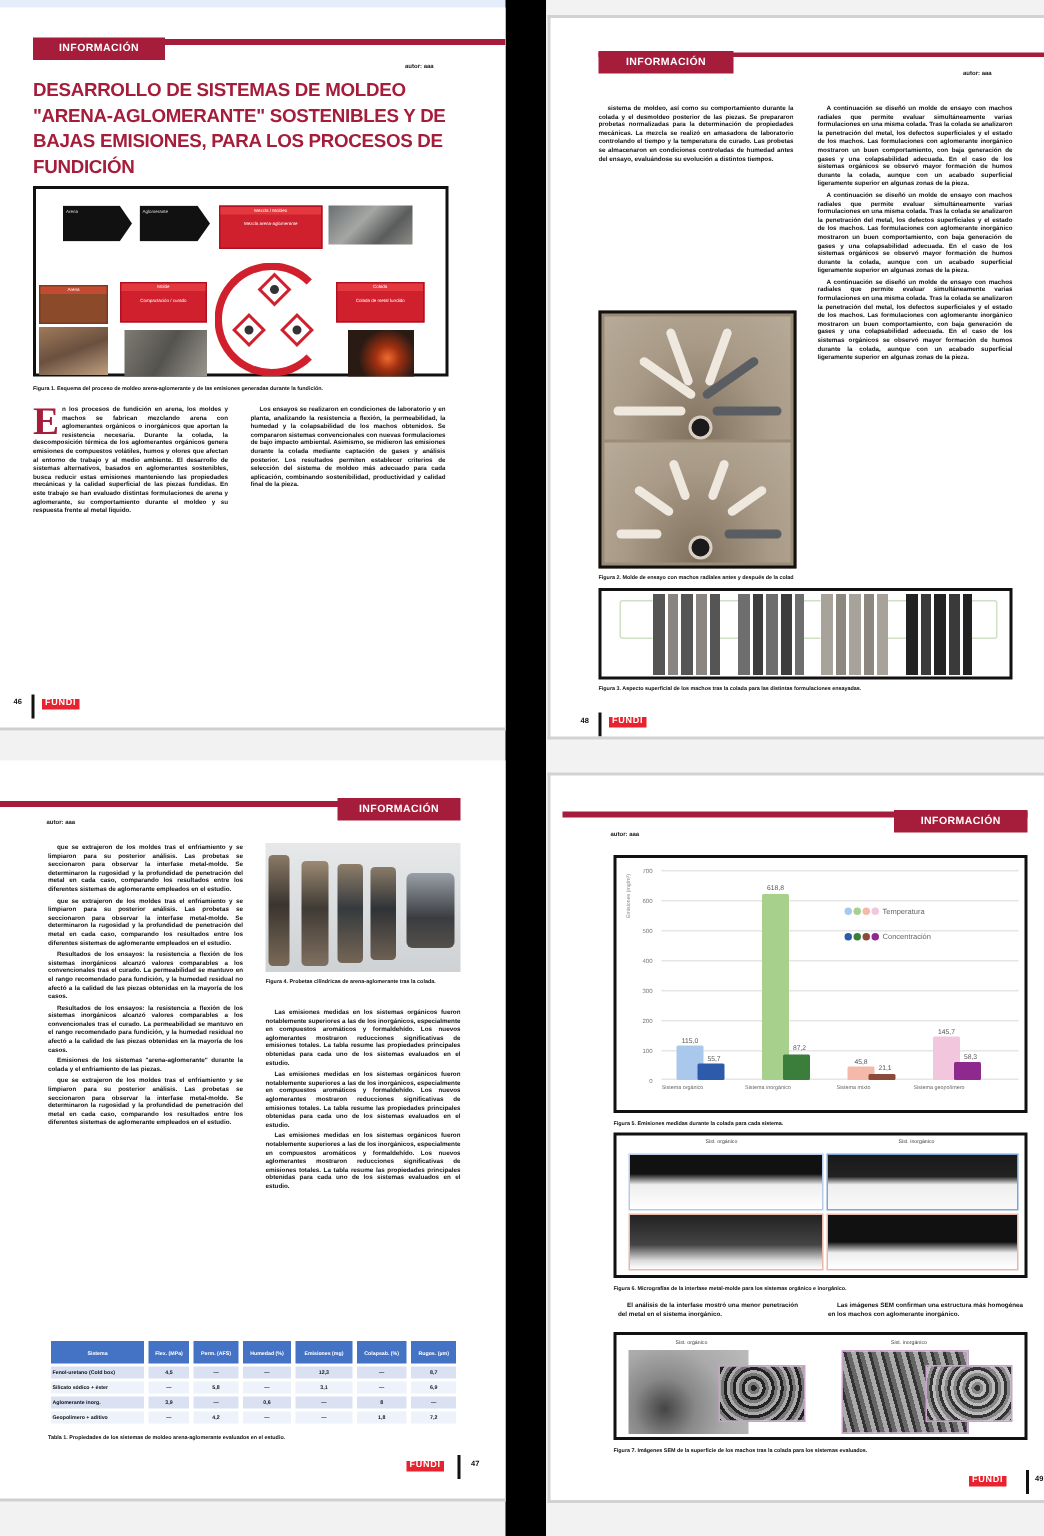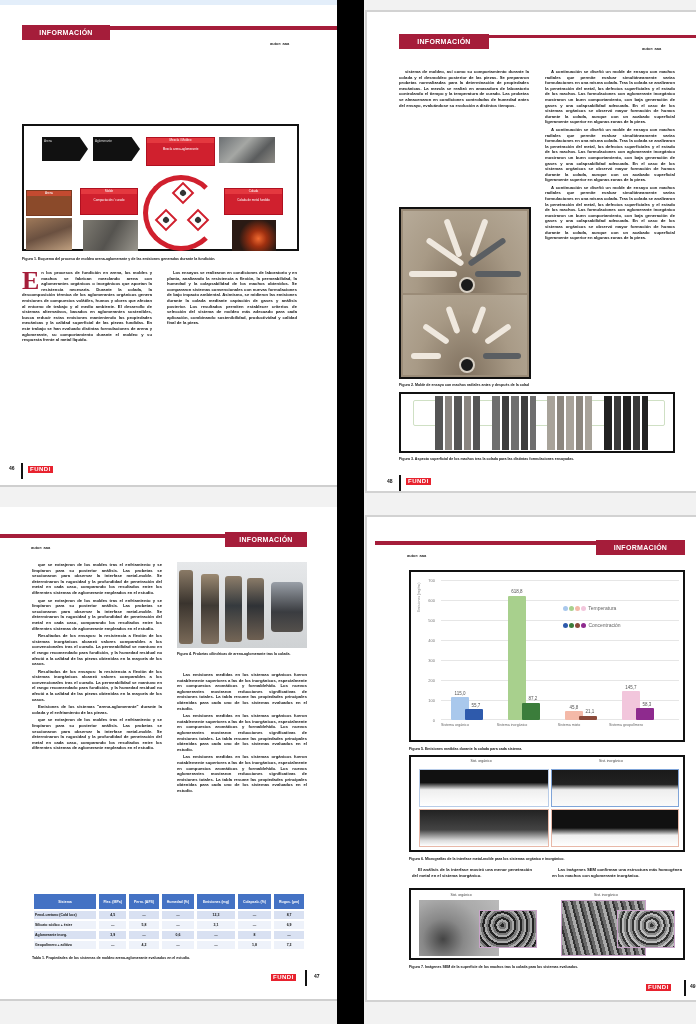--- a/index.html
+++ b/index.html
@@ -50,20 +50,21 @@
 </head>
 <body>
 
 <div class="topstrip"></div>
 <div class="spine"></div>
 
 <div class="page p1">
   <div class="rule" style="left:22px;top:21px;width:315px;"></div>
   <div class="tag" style="left:22px;top:20px;width:88px;">INFORMACIÓN</div>
   <div class="author" style="left:270px;top:36px;">autor: aaa</div>
+  <div class="title" style="left:22px;top:47px;width:285px;">DESARROLLO DE SISTEMAS DE MOLDEO "ARENA-AGLOMERANTE" SOSTENIBLES Y DE BAJAS EMISIONES, PARA LOS PROCESOS DE FUNDICIÓN</div>
 
   <div class="figbox" style="left:22px;top:119px;width:277px;height:127px;">
     <div class="blackarrow" style="left:18px;top:11px;width:46px;height:24px;">Arena</div>
     <div class="blackarrow" style="left:69px;top:11px;width:47px;height:24px;">Aglomerante</div>
     <div class="redbox" style="left:122px;top:11px;width:69px;height:29px;">
         <div class="hd">Mezcla / Moldeo</div>
         <div class="bd">Mezcla arena-aglomerante</div>
       </div>
     <div class="photo" style="left:195px;top:11px;width:56px;height:26px;background:linear-gradient(135deg,#6b6f72,#a5a7a4 40%,#5a5c5d 70%,#8e8c86);"></div>
     <div class="abs" style="left:119px;top:49px;width:76px;height:76px;border-radius:50%;border:5px solid #d0202e;box-sizing:border-box;border-right-color:transparent;"></div>

